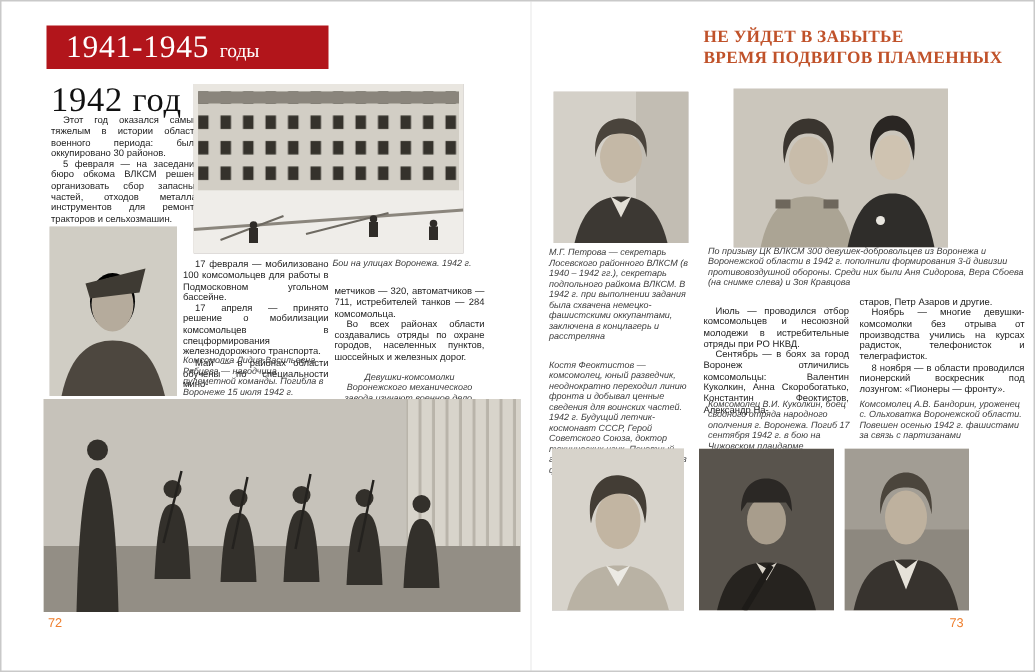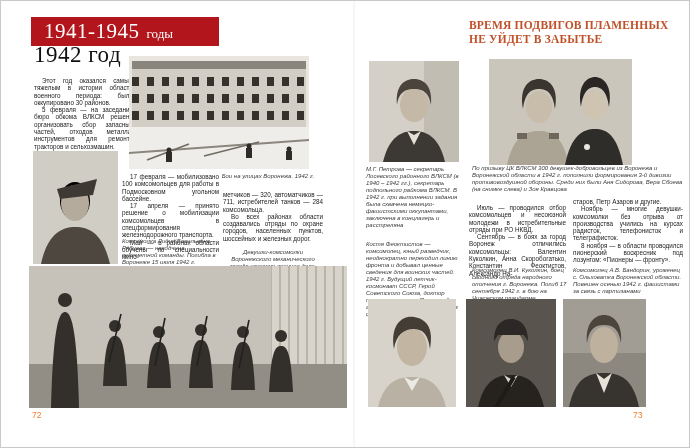--- a/index.html
+++ b/index.html
@@ -11,21 +11,21 @@
   .abs { position:absolute; }
   .gutter { left:352px; top:0; width:2px; height:448px;
     background:linear-gradient(90deg, rgba(0,0,0,0.00), rgba(0,0,0,0.07), rgba(0,0,0,0.00)); }
 
   
   .banner { left:30px; top:16px; width:188px; height:29px; background:#b2151b;
     display:flex; align-items:baseline; padding:0 0 0 13px; box-sizing:border-box; }
   .banner-years { font-family:"Liberation Serif", serif; font-size:21px; line-height:29px; color:#fff; letter-spacing:0.5px; }
   .banner-word  { font-family:"Liberation Serif", serif; font-size:13px; color:#fff; margin-left:7px; }
 
-  .year-heading { left:33px; top:41px; font-family:"Liberation Serif", serif; font-size:23px; color:#111; letter-spacing:0.5px; }
+  .year-heading { left:33px; top:53px; font-family:"Liberation Serif", serif; font-size:23px; color:#111; letter-spacing:0.5px; }
 
   .bodytext p { margin:0; font-size:6.3px; line-height:7.3px; text-align:justify; }
   .bodytext p.ind { text-indent:8px; }
   .caption { font-size:6px; line-height:7px; font-style:italic; color:#3c3c3c; }
   .cap-center { text-align:center; }
 
   .col1 { left:33px;  top:76px;  width:99px; }
   .col2 { left:121px; top:172px; width:97px; }
   .col3 { left:222px; top:190px; width:100px; }
   .ruins-cap    { left:212px; top:172px; width:110px; text-align:center; }
@@ -164,22 +164,22 @@
         </g>
       </svg>
     </div>
 
     <div class="abs pagenum pn-left">72</div>
   </div>
 
   <div>
 
     <div class="abs rp-header">
+      <div>НЕ УЙДЕТ В ЗАБЫТЬЕ</div>
       <div>ВРЕМЯ ПОДВИГОВ ПЛАМЕННЫХ</div>
-      <div>НЕ УЙДЕТ В ЗАБЫТЬЕ</div>
     </div>
 
     <div class="photo ph-petrova">
       <svg viewBox="0 0 90 101" preserveAspectRatio="none">
         <rect width="90" height="101" fill="#d4d0c8"></rect>
         <rect x="55" width="35" height="101" fill="#c2bdb3"></rect>
         <path d="M14 101 C20 76 32 70 45 70 C58 70 70 76 76 101 Z" fill="#3c3833"></path>
         <path d="M38 70 L45 84 L52 70 L45 74 Z" fill="#e3dfd6"></path>
         <ellipse cx="45" cy="44" rx="14" ry="17" fill="#c4b8a6"></ellipse>
         <path d="M28 44 C26 24 36 18 45 18 C54 18 64 24 62 44 C60 30 52 28 45 28 C38 28 30 30 28 44 Z" fill="#4a443c"></path>

